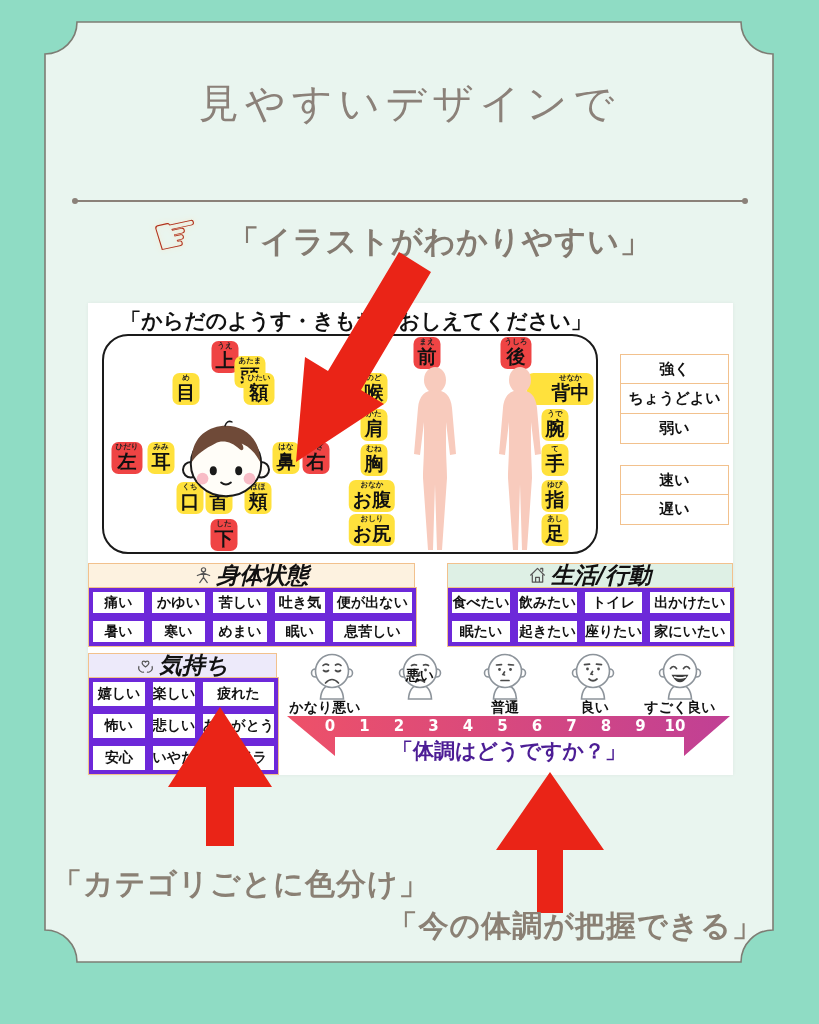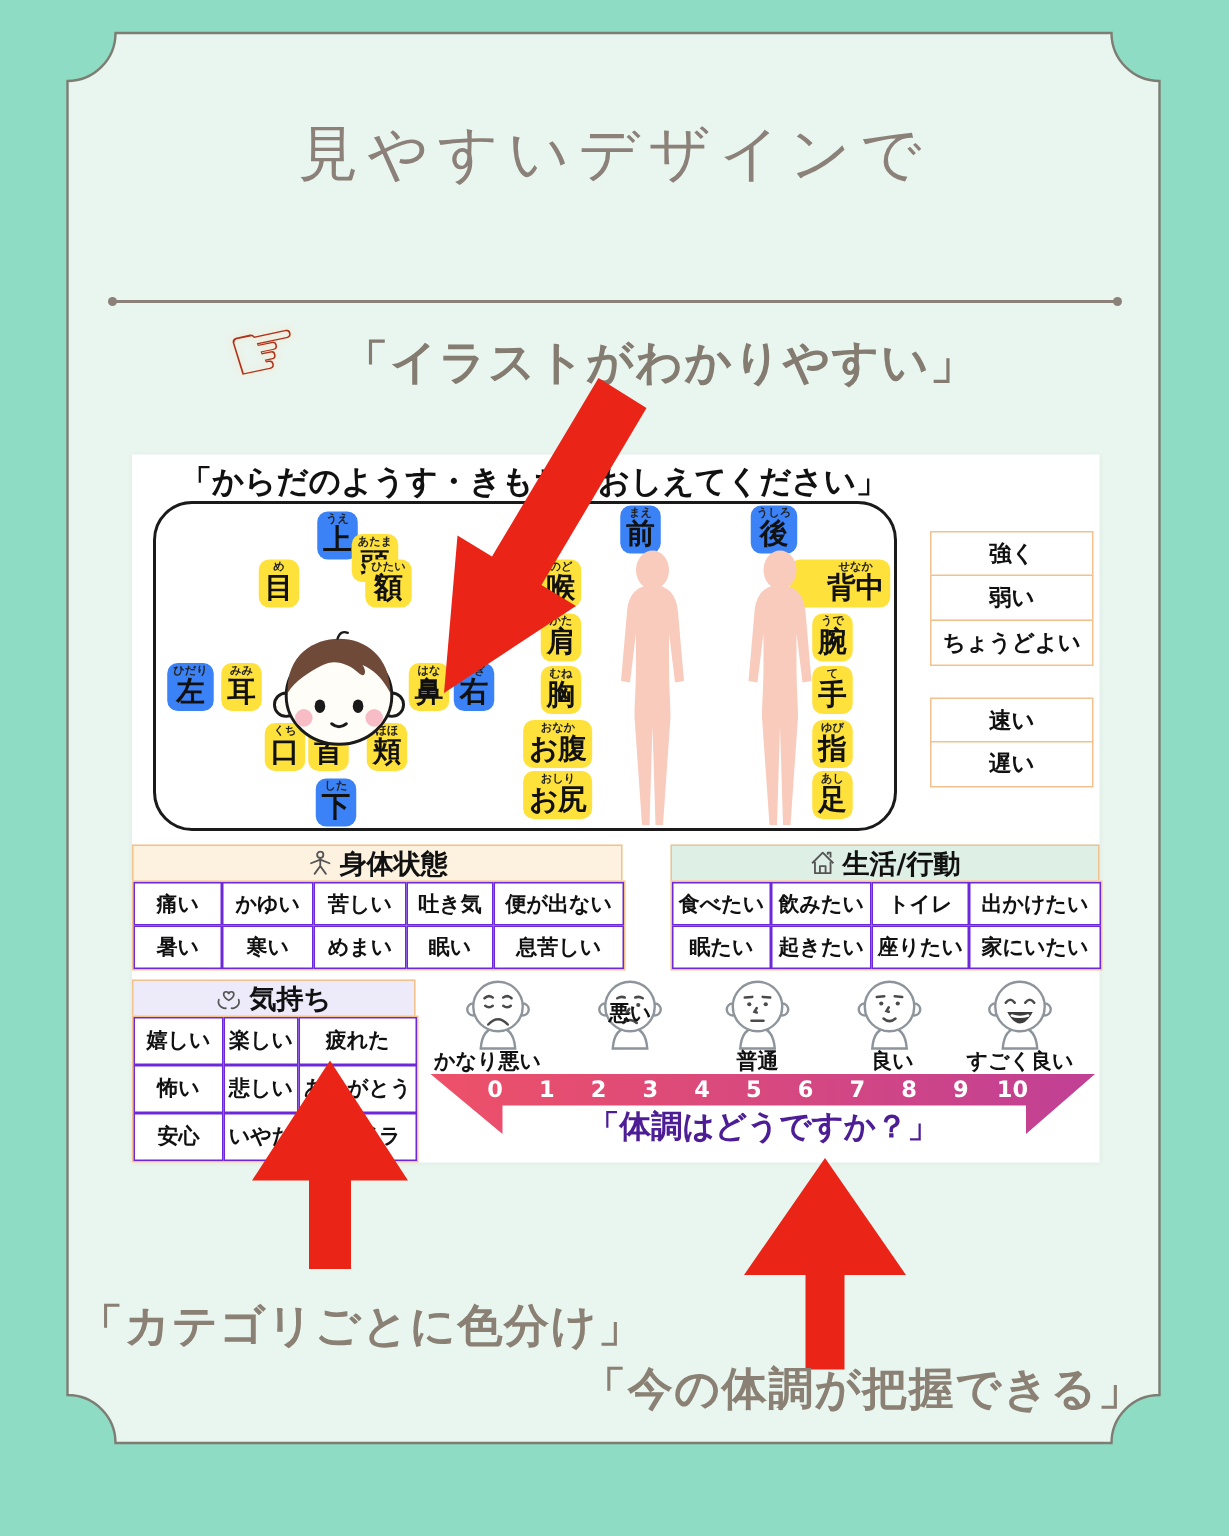--- a/index.html
+++ b/index.html
@@ -26,35 +26,35 @@
   #card-title{position:absolute;left:14px;top:4px;width:508px;text-align:center;
     font-size:21px;font-weight:800;color:#111;}
   #body-board{position:absolute;left:14px;top:31px;width:492px;height:216px;
     border:2.5px solid #1a1a1a;border-radius:26px;background:#fff;}
 
   .board-label{position:absolute;transform:translateX(-50%);display:inline-flex;
     flex-direction:column;align-items:center;border-radius:7px;padding:1px 4px 2px;}
   .board-label .furi{font-size:7.5px;line-height:1.1;color:#222;font-weight:700;white-space:nowrap;}
   .board-label .kanji{font-size:19px;line-height:1.1;color:#111;font-weight:900;white-space:nowrap;}
   .board-label.part{background:#ffe13c;}
-  .board-label.direction{background:#3b82f6;}
+  .board-label.direction{background:#ef4444;}
 
   
   .opt-box{width:107px;height:29px;background:#fff;border:1.5px solid #f2c18d;margin-top:-1.5px;
     display:flex;align-items:center;justify-content:center;font-size:15px;font-weight:800;color:#111;}
 
   
   .section-header{position:absolute;display:flex;align-items:center;justify-content:center;gap:5px;
     height:25px;border:1.5px solid #f2c18d;box-sizing:border-box;
-    font-size:18px;font-weight:800;color:#111;}
+    font-size:23px;font-weight:800;color:#111;font-style:italic;}
   .section-header.cream{background:#fdf2e0;}
   .section-header.mint{background:#def0e5;}
   .section-header.lavender{background:#edeafa;}
   .sec-table{position:absolute;display:grid;background:#fff;border:1px solid #f2c18d;}
-  .sec-cell{border:1px solid #6d28d9;display:flex;align-items:center;justify-content:center;
+  .sec-cell{border:4px solid #6d28d9;display:flex;align-items:center;justify-content:center;
     font-size:14px;font-weight:800;color:#111;white-space:nowrap;overflow:hidden;}
 
   
   .face-wrap{position:absolute;transform:translateX(-50%);}
   .face-label{position:absolute;transform:translateX(-50%);font-size:14px;font-weight:800;color:#111;
     white-space:nowrap;}
   .scale-num{position:absolute;transform:translateX(-50%);font-size:15px;font-weight:800;color:#fff;}
   #scale-question{position:absolute;left:328px;top:737px;width:362px;text-align:center;
     font-size:21px;font-weight:800;color:#4c1d95;}
 
@@ -218,22 +218,22 @@
  <path d="M44,7 Q46,1 51,3" fill="none" stroke="#1a1a1a" stroke-width="1.6" stroke-linecap="round"></path>
  <ellipse cx="32" cy="53" rx="3.6" ry="4.6" fill="#1a1a1a"></ellipse>
  <ellipse cx="58" cy="53" rx="3.6" ry="4.6" fill="#1a1a1a"></ellipse>
  <circle cx="21" cy="61" r="6" fill="#f8bcc6"></circle>
         <circle cx="69" cy="61" r="6" fill="#f8bcc6"></circle>
  <path d="M40,65 Q45,69 50,65" fill="none" stroke="#1a1a1a" stroke-width="2" stroke-linecap="round"></path>
 </svg>
     </div>
   <div id="intensity-boxes" class="abs" style="left:620px;top:355px">
       <div class="opt-box">強く</div>
+      <div class="opt-box">ちょうどよい</div>
       <div class="opt-box">弱い</div>
-      <div class="opt-box">ちょうどよい</div>
     </div>
   <div id="speed-boxes" class="abs" style="left:620px;top:466px">
       <div class="opt-box">速い</div>
       <div class="opt-box">遅い</div>
     </div>
   <div id="sections-layer" class="abs" style="left:0;top:0">
       <div class="section-header cream" style="left: 88px; top: 563px; width: 327px;">
         <svg viewBox="0 0 18 18" width="17" height="17">
    <g fill="none" stroke="#555" stroke-width="1.3" stroke-linecap="round">
             <circle cx="9" cy="3" r="2.2"></circle>

